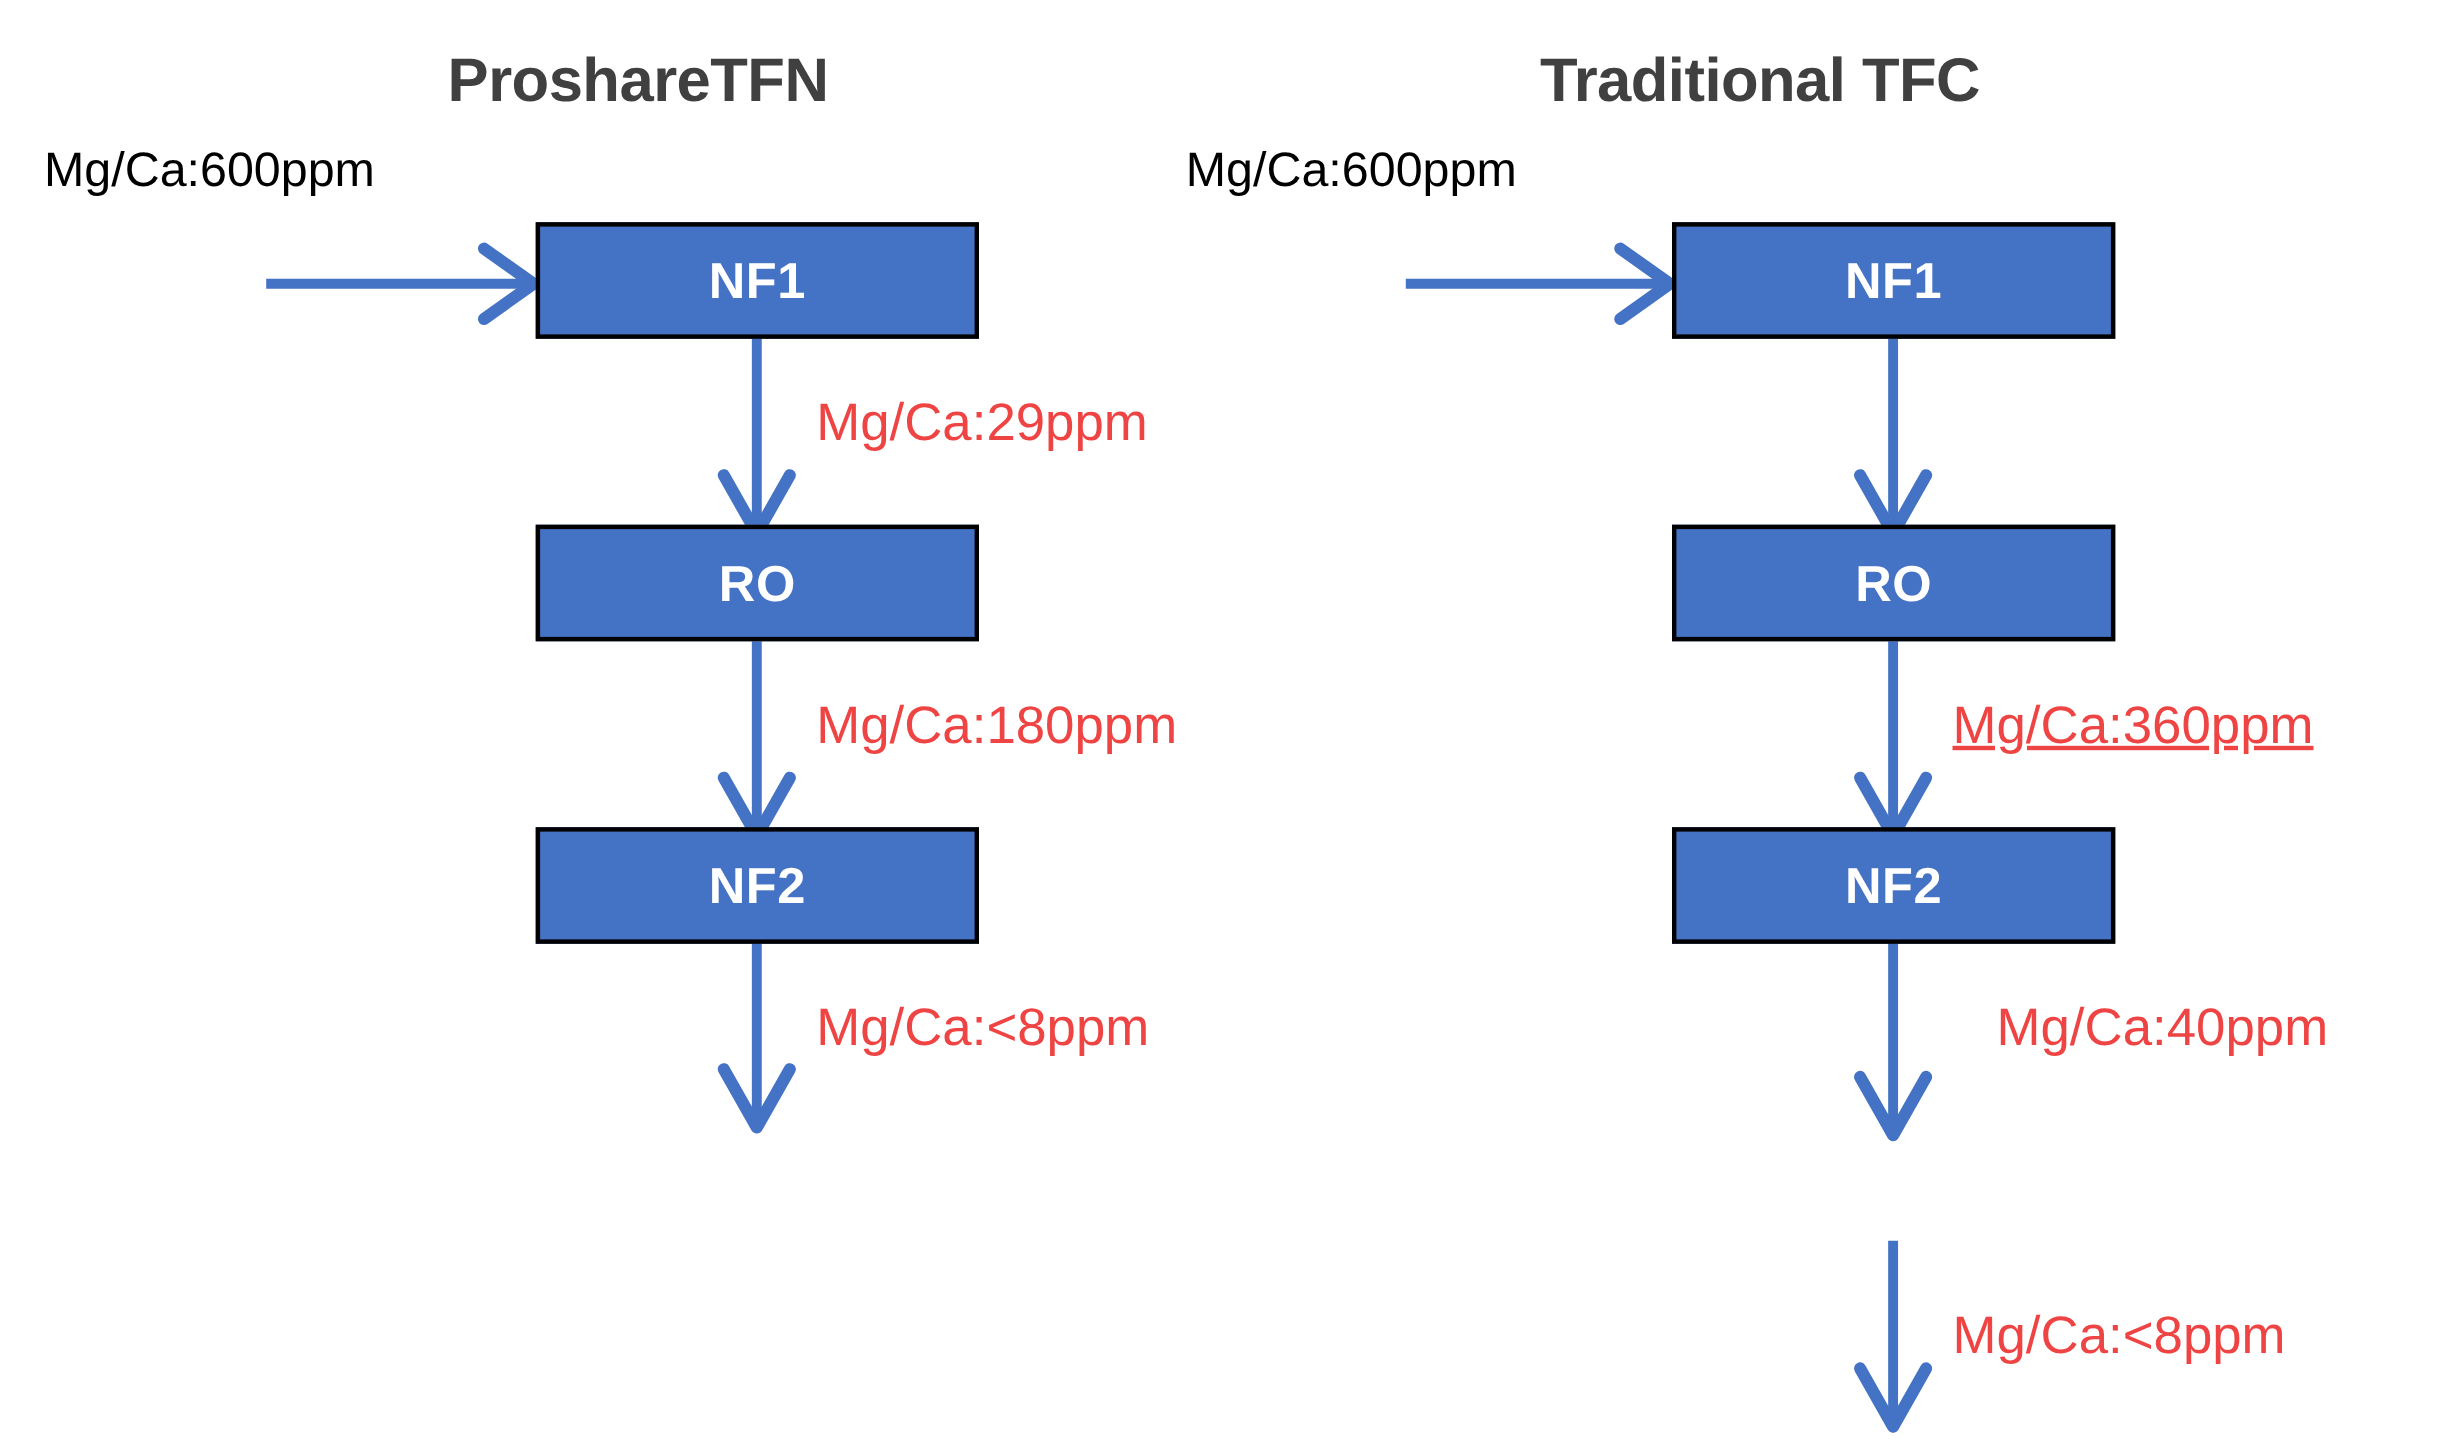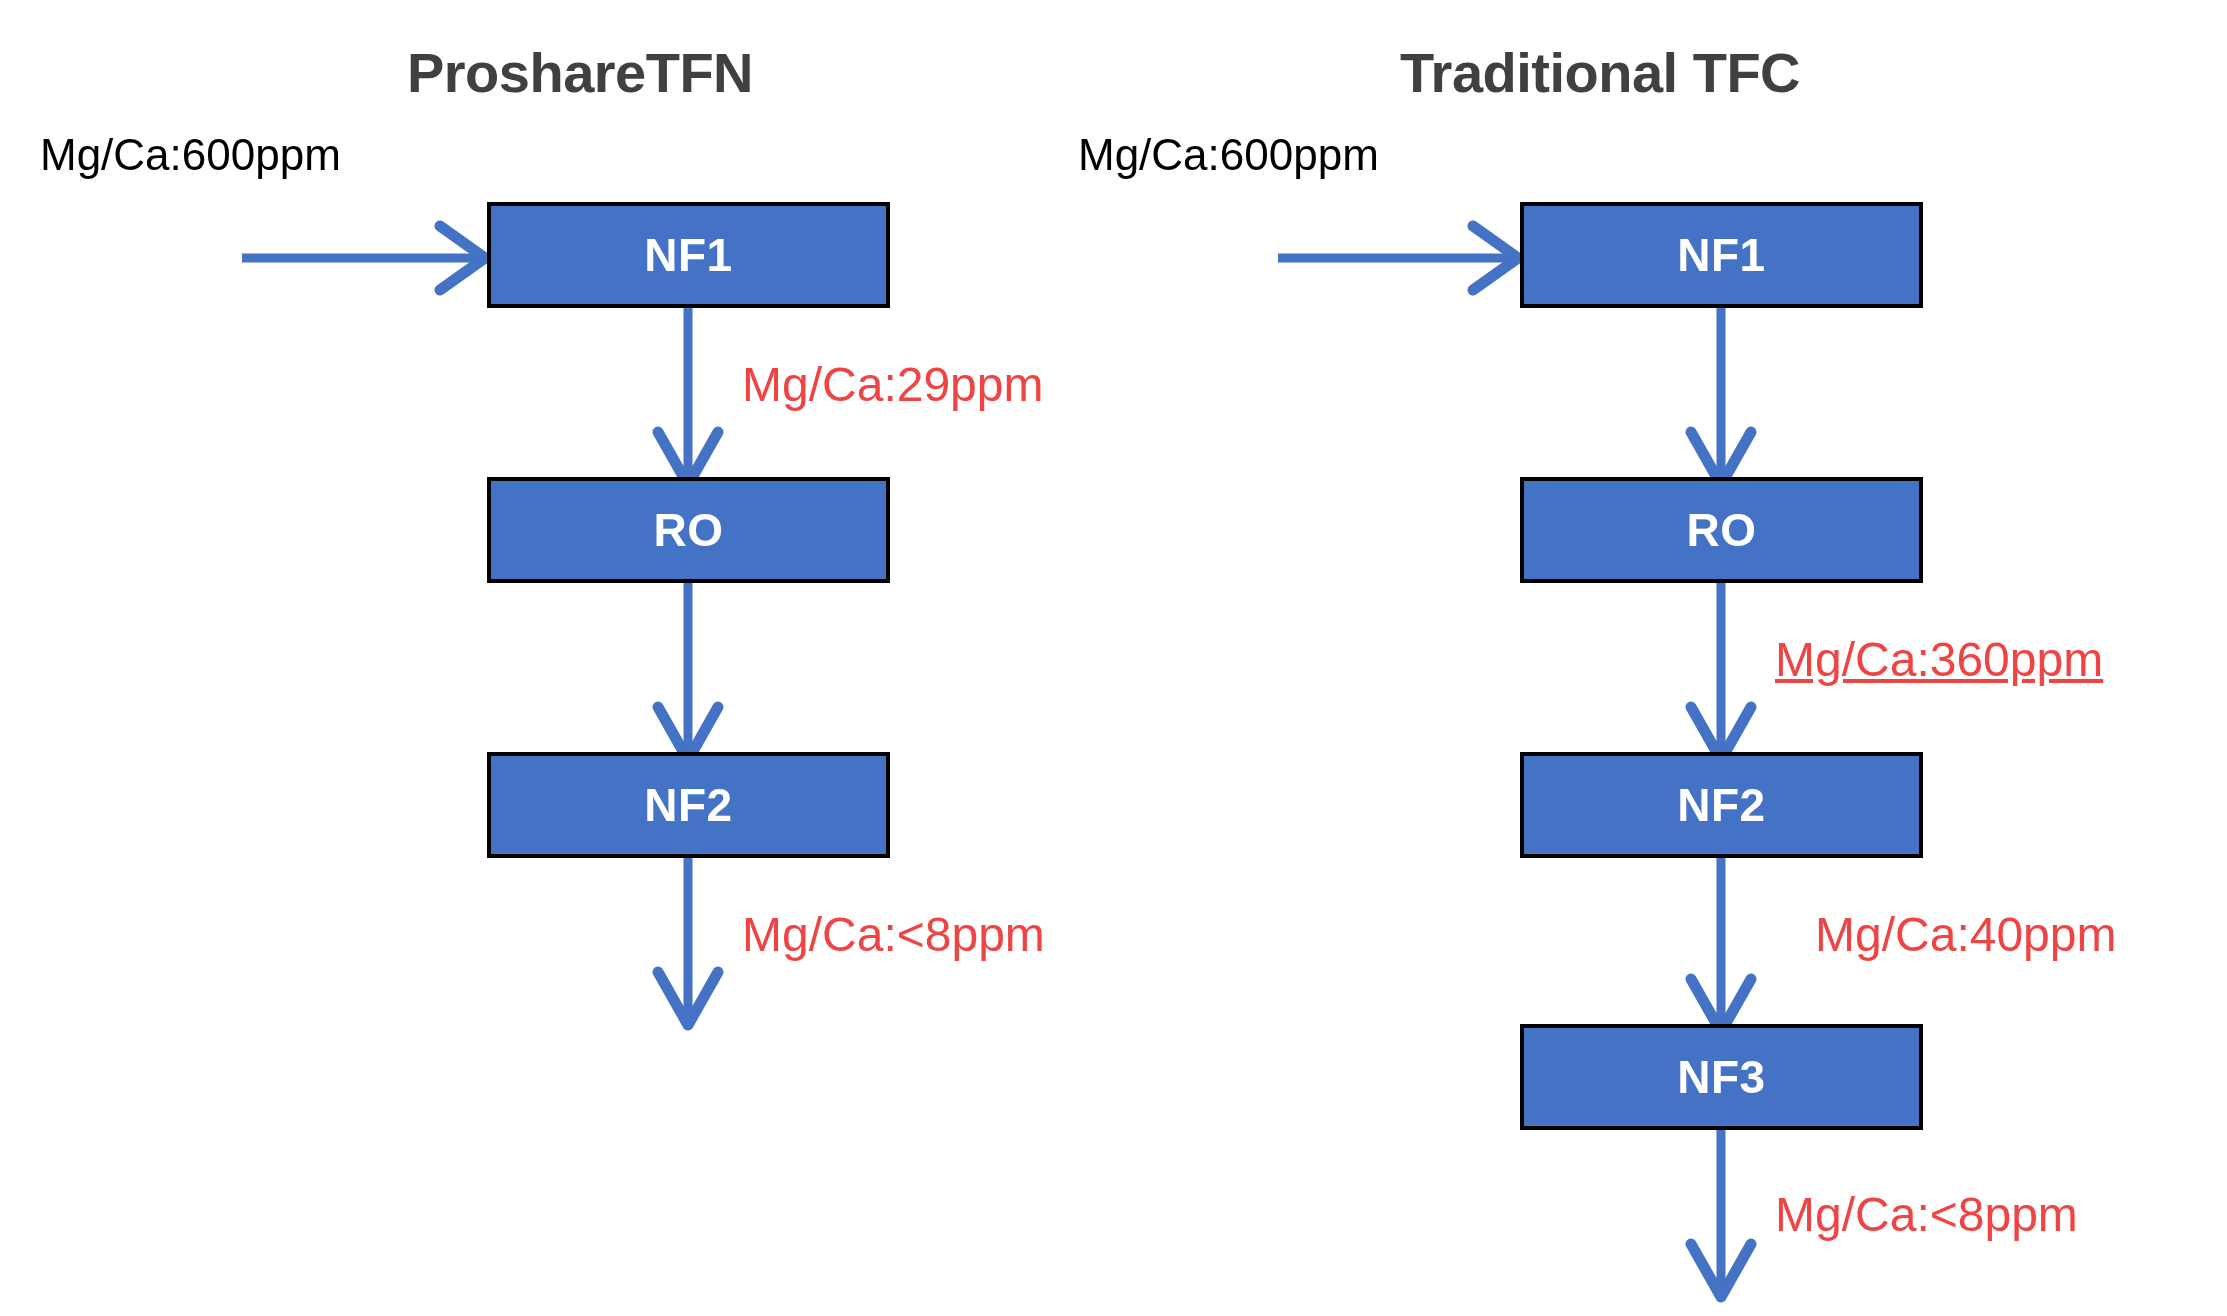--- a/index.html
+++ b/index.html
@@ -127,20 +127,21 @@
   <div class="node-box" id="node-left-nf1" style="left:487px; top:202px; width:403px; height:106px;">
     <span class="node-label">NF1</span>
   </div>
 
   <div class="edge-label" style="left:742px; top:357px;">Mg/Ca:29ppm</div>
 
   <div class="node-box" id="node-left-ro" style="left:487px; top:477px; width:403px; height:106px;">
     <span class="node-label">RO</span>
   </div>
 
+  <div class="edge-label" style="left:742px; top:632px;">Mg/Ca:180ppm</div>
 
   <div class="node-box" id="node-left-nf2" style="left:487px; top:752px; width:403px; height:106px;">
     <span class="node-label">NF2</span>
   </div>
 
   <div class="edge-label" style="left:742px; top:907px;">Mg/Ca:&lt;8ppm</div>
 
   <div class="col-title" id="title-right">Traditional TFC</div>
 
   <div class="feed-label" style="left:1078px; top:130px;">Mg/Ca:600ppm</div>
@@ -155,19 +156,16 @@
   </div>
 
   <div class="edge-label" style="left:1775px; top:632px;text-decoration:underline;">Mg/Ca:360ppm</div>
 
   <div class="node-box" id="node-right-nf2" style="left:1520px; top:752px; width:403px; height:106px;">
     <span class="node-label">NF2</span>
   </div>
 
   <div class="edge-label" style="left:1815px; top:907px;">Mg/Ca:40ppm</div>
 
-  <div class="node-box" id="node-right-nf3" style="left:1520px; top:1024px; width:403px; height:106px;">
-    <span class="node-label">NF3</span>
-  </div>
 
   <div class="edge-label" style="left:1775px; top:1187px;">Mg/Ca:&lt;8ppm</div>
 
 </div>
 
 </body></html>

